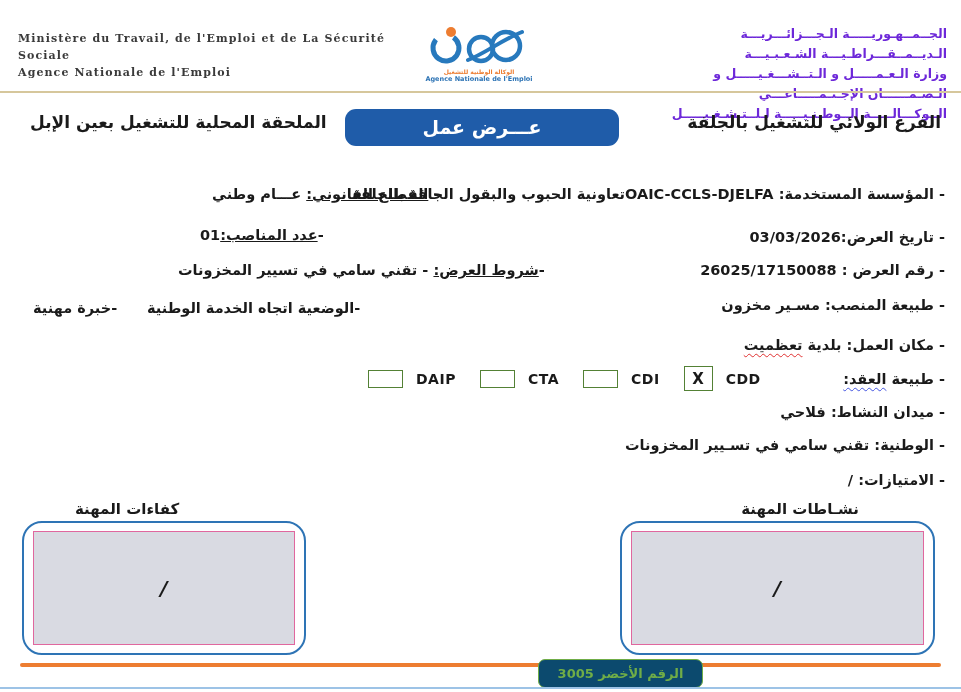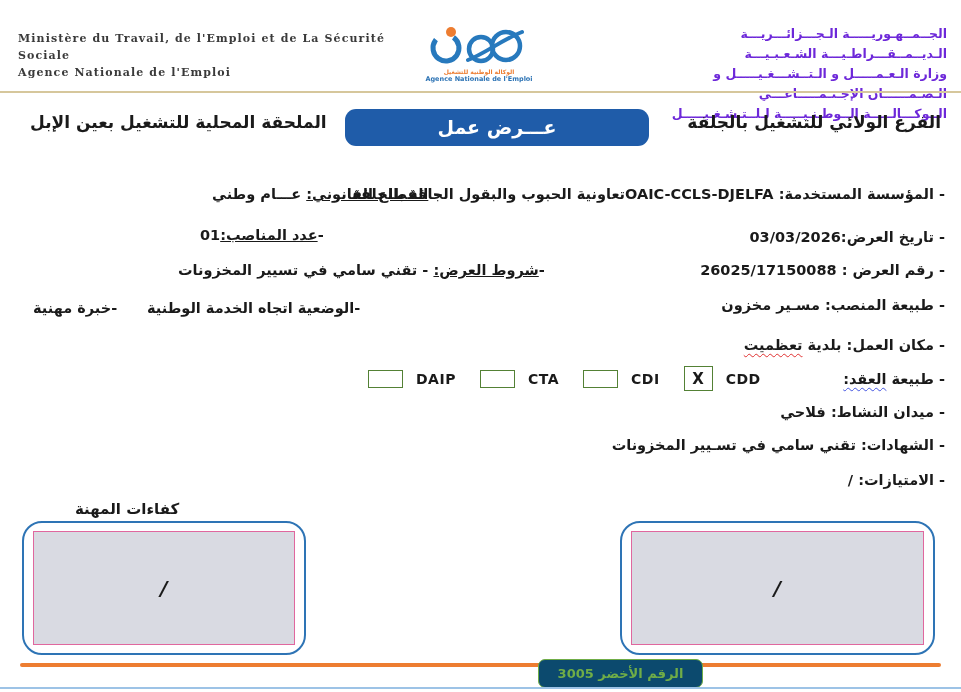--- a/index.html
+++ b/index.html
@@ -14,21 +14,21 @@
   .logo-cap-ar{font-size:6px;color:#ED7D31;line-height:7px;font-weight:bold;}
   .logo-cap-fr{font-size:6.5px;color:#2E74B5;line-height:8px;font-weight:bold;}
   .ar-block{position:absolute;right:14px;top:24px;width:310px;direction:rtl;text-align:right;
             font-weight:bold;font-size:12.5px;line-height:20px;color:#6d28d9;}
   .hr-tan{position:absolute;left:0;top:91px;width:961px;height:2px;}
   
   .title-right{position:absolute;right:20px;top:112px;direction:rtl;
                font-size:17px;font-weight:bold;}
   .title-left{position:absolute;left:30px;top:112px;direction:rtl;
               font-size:17px;font-weight:bold;}
-  .title-banner{position:absolute;left:345px;top:109px;width:304px;height:37px;
+  .title-banner{position:absolute;left:345px;top:109px;width:274px;height:37px;
                 border-radius:11px;color:#fff;font-size:19px;font-weight:bold;
                 text-align:center;line-height:37px;direction:rtl;}
   
   .row{position:absolute;direction:rtl;font-size:14.5px;font-weight:bold;white-space:nowrap;}
   .u{text-decoration:underline;}
   .sq-red{text-decoration:underline wavy #e03131;text-decoration-thickness:1px;text-underline-offset:3px;}
   .sq-blue{text-decoration:underline wavy #4455e0;text-decoration-thickness:1px;text-underline-offset:3px;margin-top:20px;}
   .latin{direction:ltr;unicode-bidi:embed;}
   
   .contracts{position:absolute;left:368px;top:366px;display:flex;align-items:center;direction:ltr;}
@@ -133,27 +133,28 @@
         <span>X</span>
       </span>
     <span class="cb-label">CDD</span>
   </div>
 
   <div class="row" style="right:16px;top:404px;">
     <span>- ميدان النشاط: </span><span>فلاحي</span>
   </div>
 
   <div class="row" style="right:16px;top:437px;">
-    <span>- الشهادات: </span><span>تقني سامي في تسـيير المخزونات</span>
+    <span>- الوطنية: </span><span>تقني سامي في تسـيير المخزونات</span>
   </div>
 
   <div class="row" style="right:16px;top:472px;">
     <span>- الامتيازات: </span><span>/</span>
   </div>
 
+  <div class="panel-label" style="left:700px;width:200px;text-align:center;">نشـاطات المهنة</div>
   <div class="panel" style="left:620px;width:311px;">
     <div class="panel-inner" style="background:#D9DAE2">/</div>
   </div>
 
   <div class="panel-label" style="left:75px;width:165px;text-align:left;">كفاءات المهنة</div>
   <div class="panel" style="left:22px;width:280px;">
     <div class="panel-inner" style="background:#D9DAE2">/</div>
   </div>
 
   <div class="hr-orange" style="background:#ED7D31"></div>

